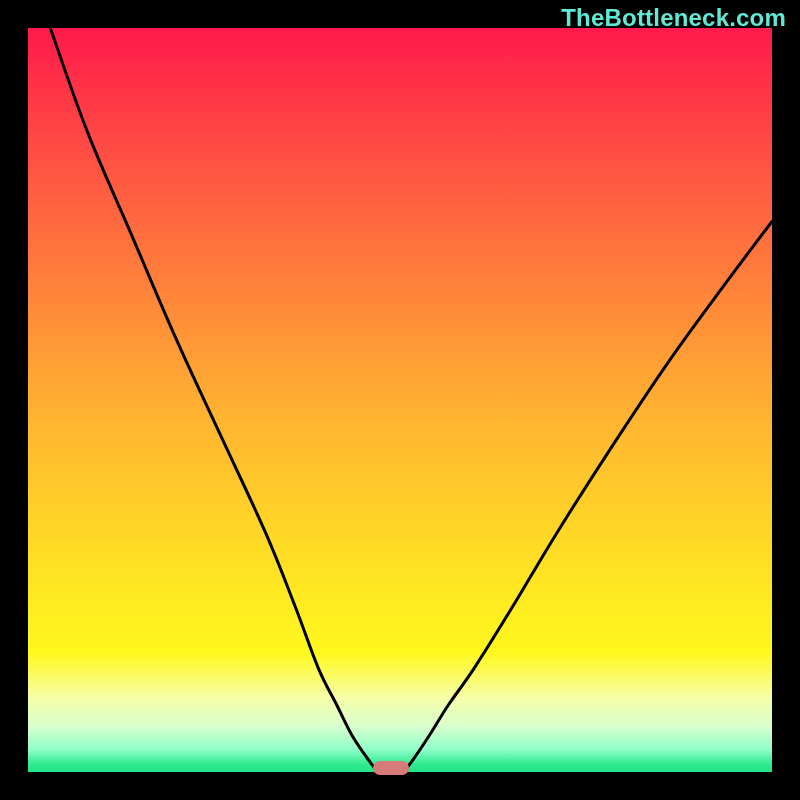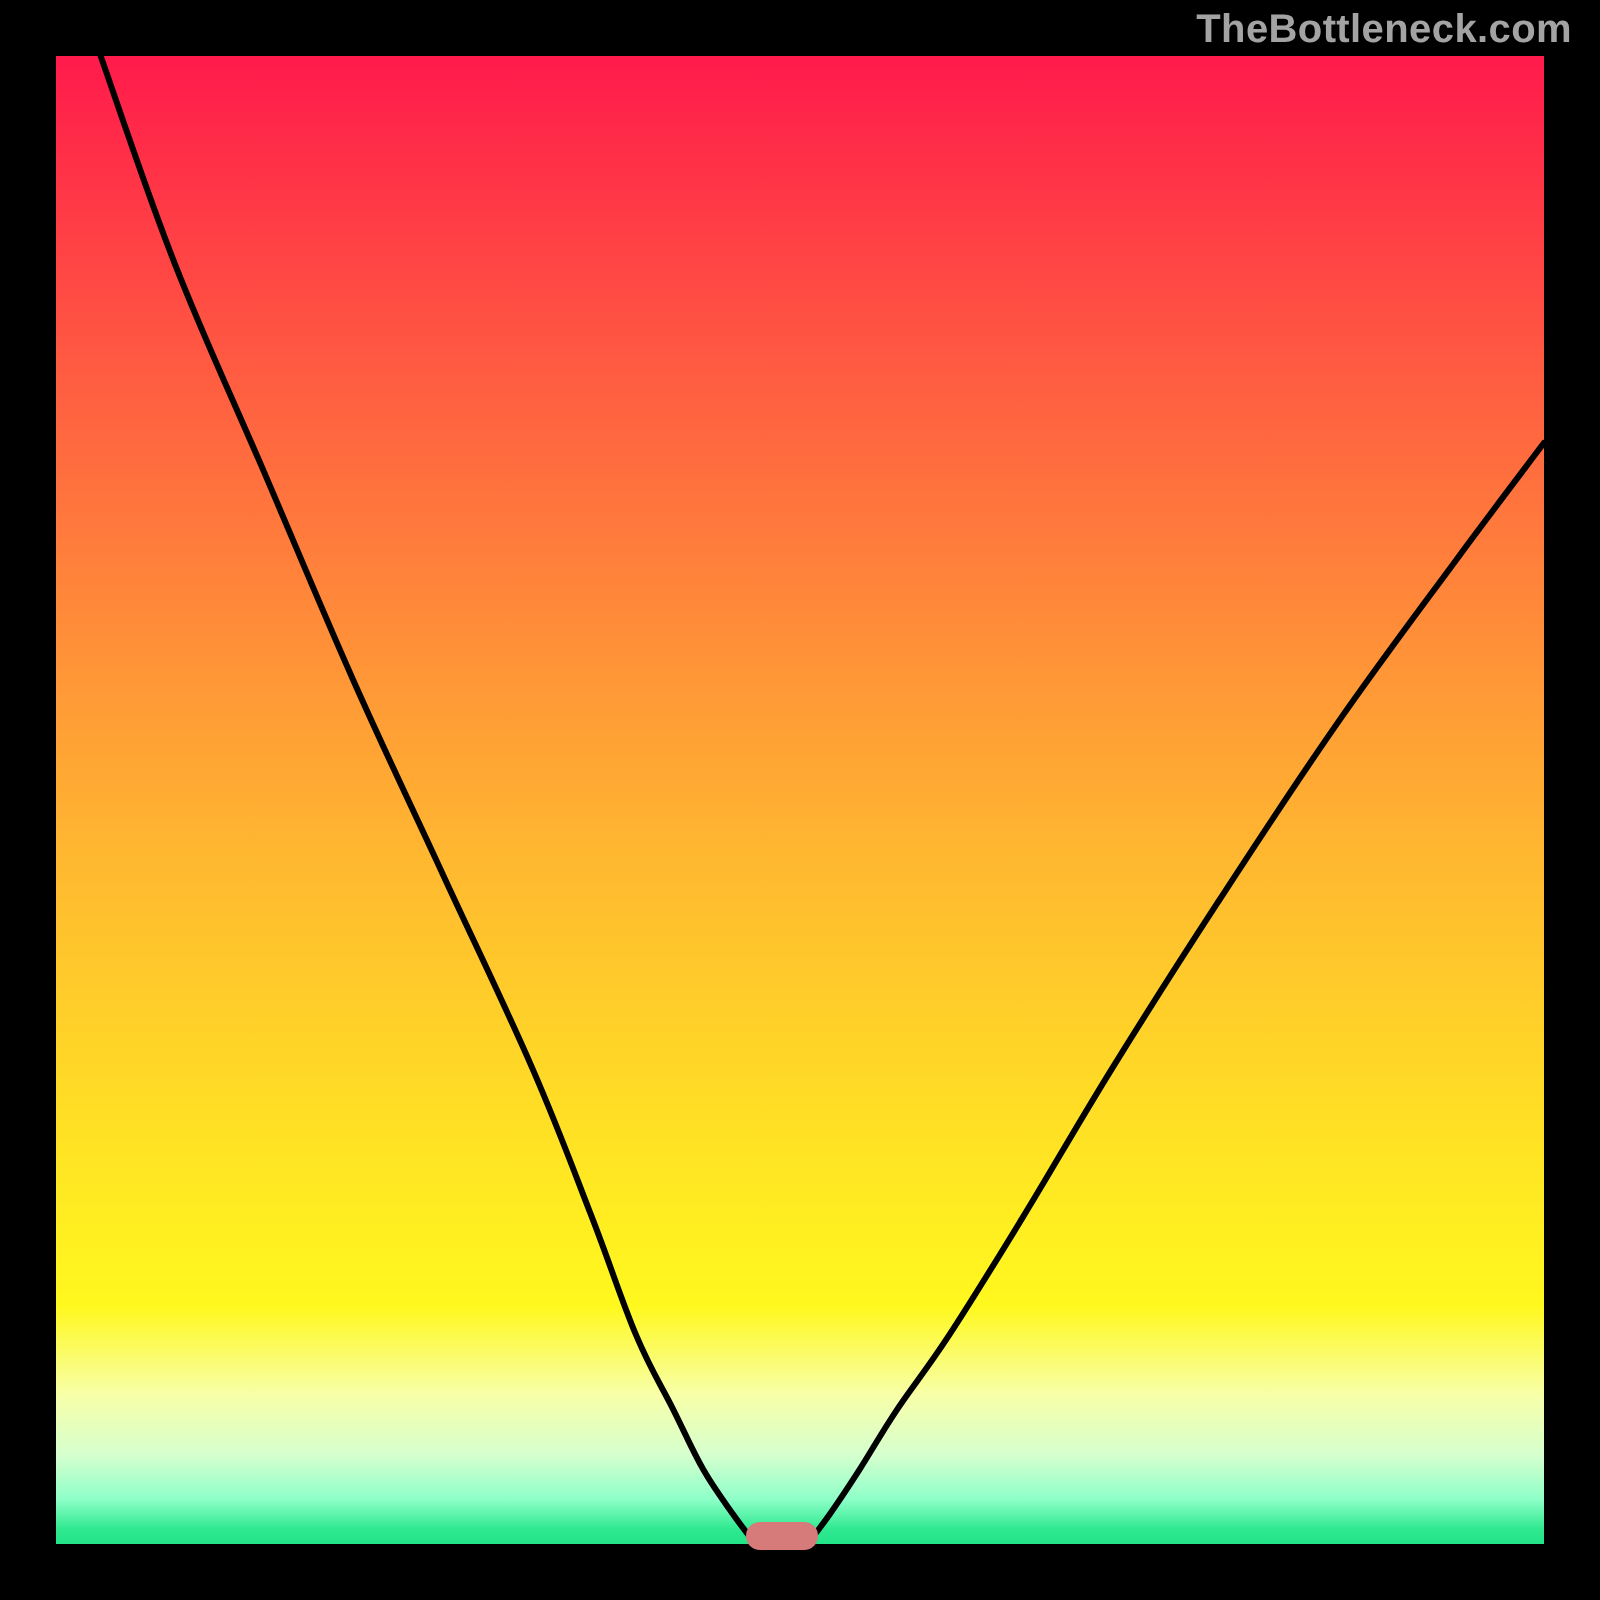--- a/index.html
+++ b/index.html
@@ -14,22 +14,22 @@
   .frame {
     position: relative;
     width: 800px;
     height: 800px;
     background: #000;
   }
   .watermark {
     position: absolute;
     top: 4px;
     right: 14px;
-    color: #a3a3a3;
-    font-size: 20px;
+    color: #5eead4;
+    font-size: 24px;
     font-weight: 600;
     letter-spacing: 0.2px;
     z-index: 10;
     text-align: right;
   }
   .plot-area {
     position: absolute;
     left: 28px;
     top: 28px;
     width: 744px;

